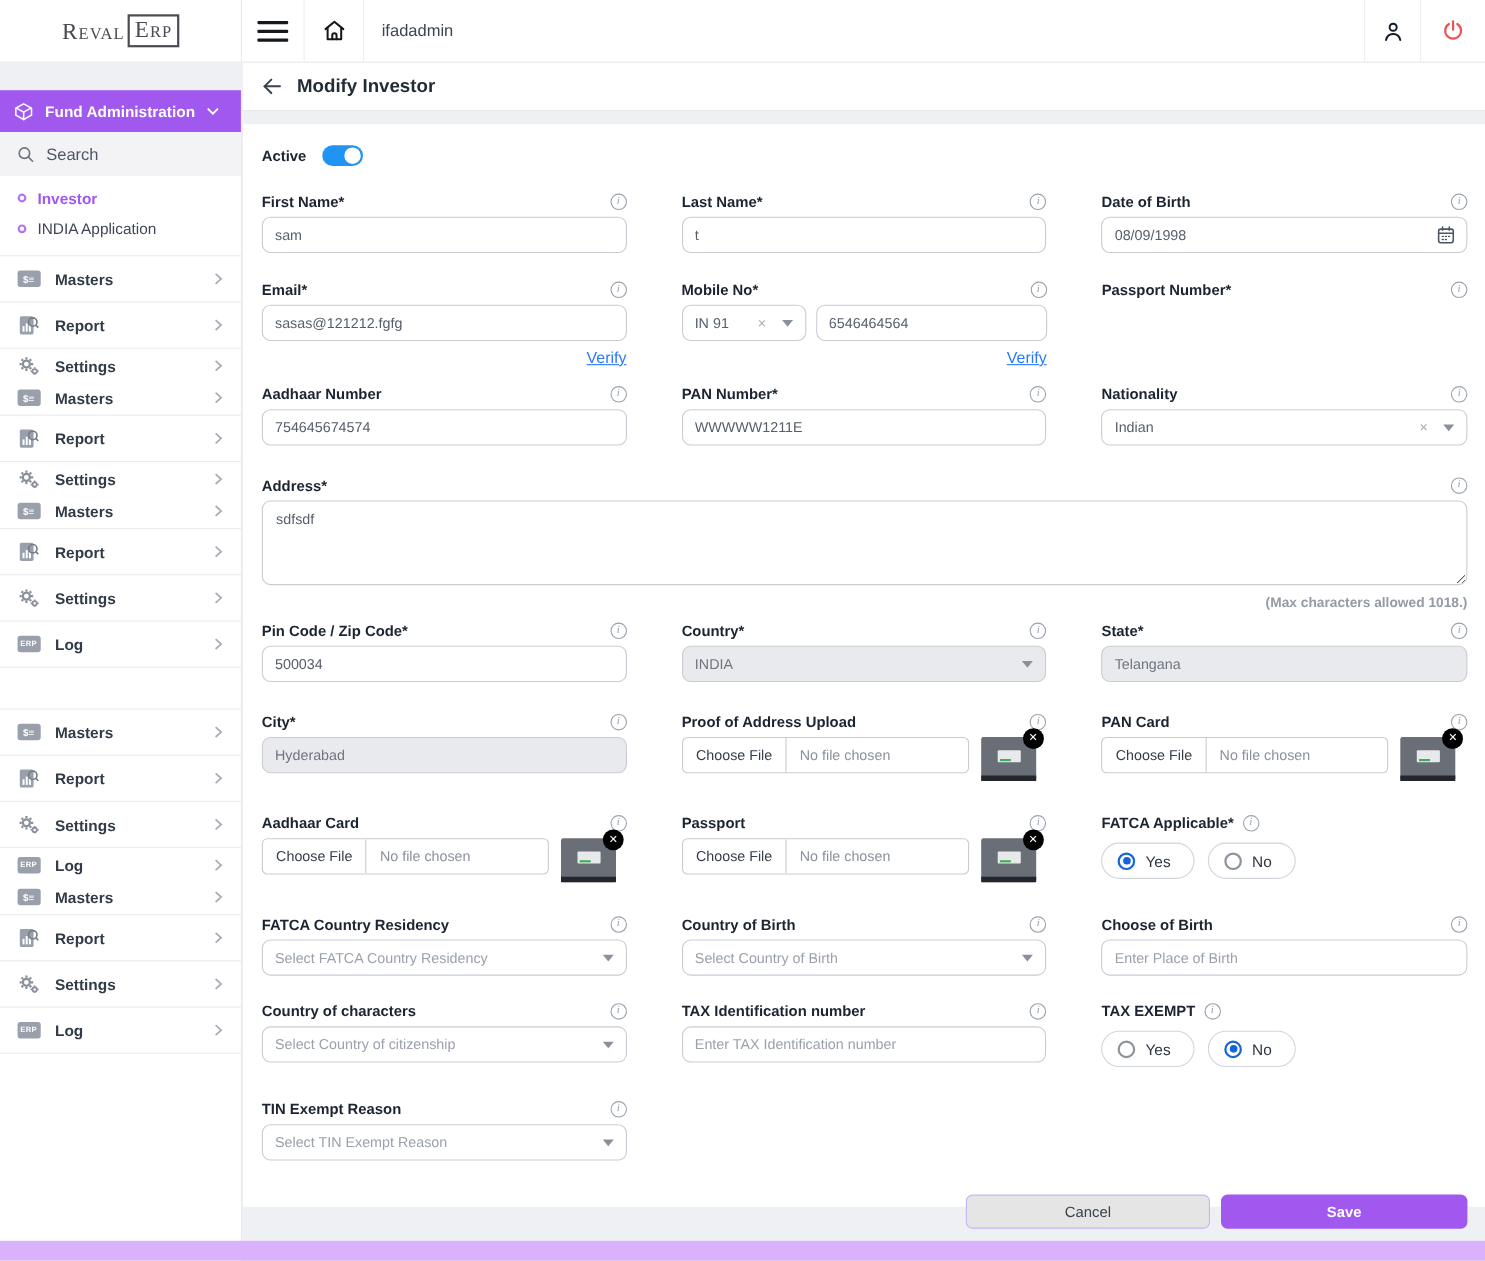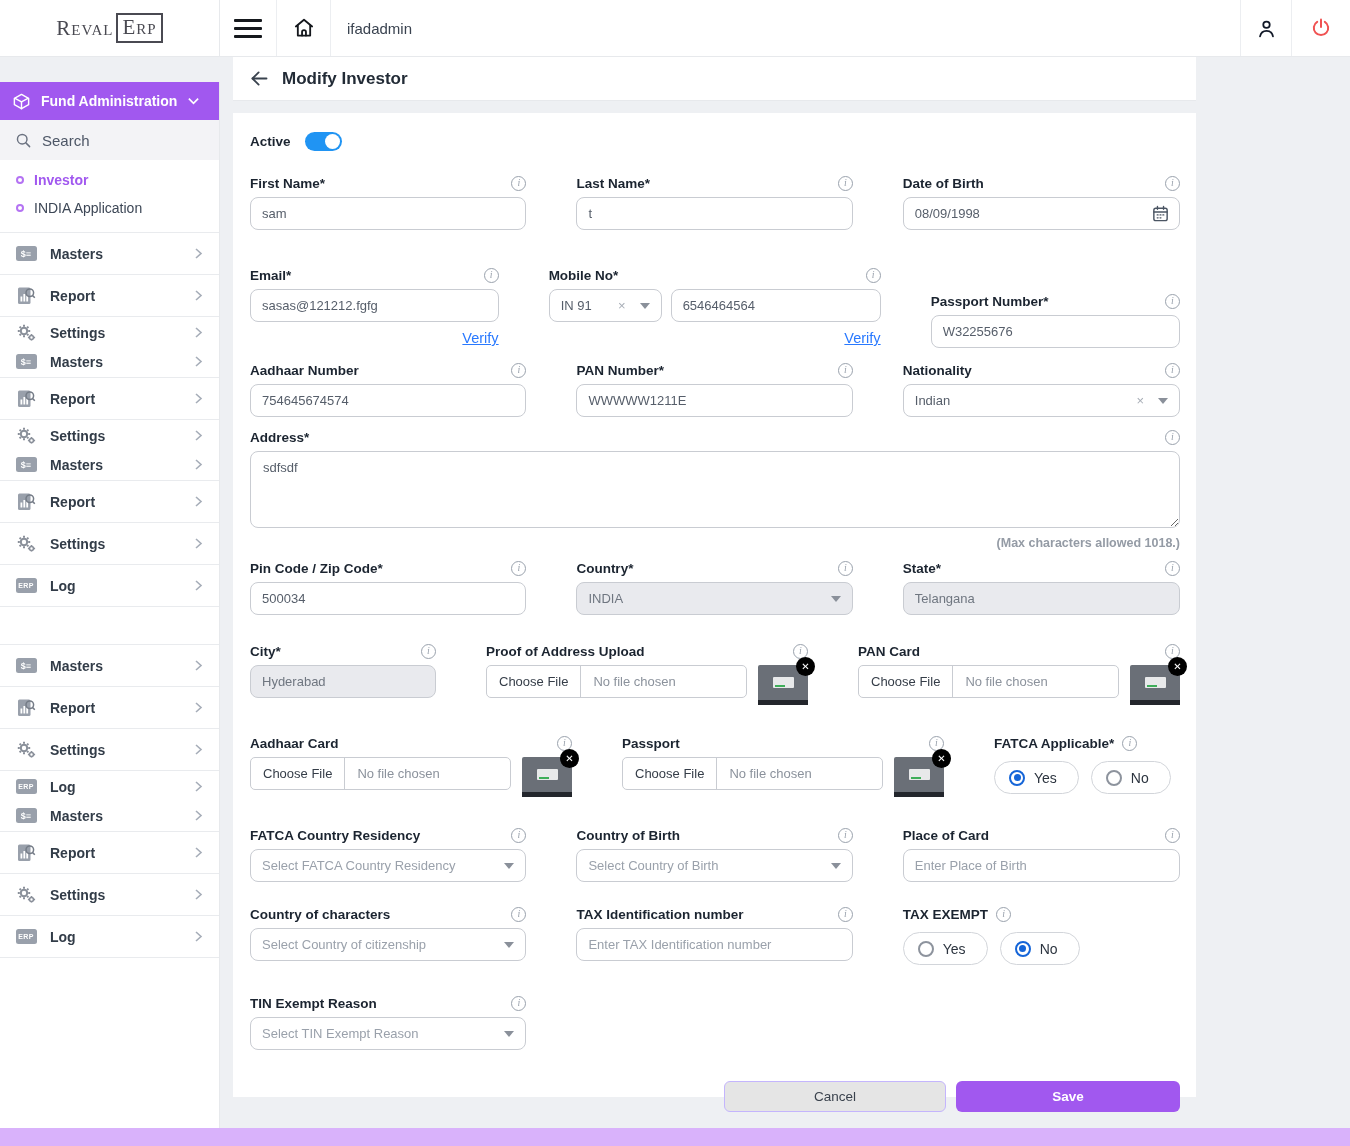--- a/index.html
+++ b/index.html
@@ -49,21 +49,21 @@
   .mi-icon { width:22px; height:17px; margin-right:13px; flex:none; display:flex;
     align-items:center; justify-content:center; }
   .badge-ic { width:21px; height:15px; background:#99a0ab; border-radius:2.5px; color:#fff;
     font-weight:700; display:flex; align-items:center; justify-content:center; }
   .badge-masters { font-size:9px; letter-spacing:0; }
   .badge-log { font-size:7px; letter-spacing:.3px; }
   .mi-label { font-size:14px; font-weight:700; color:#323c48; }
   .mi-chevron { margin-left:auto; display:flex; }
 
   
-  .main { position:absolute; left:233px; top:57px; width:963px; }
+  .main { position:absolute; left:221px; top:57px; width:1129px; }
   .main-header { height:44px; background:#fff; border-bottom:1px solid #e7e9ec; display:flex;
     align-items:center; padding:0 16px; gap:12px; }
   .main-title { font-size:17px; font-weight:700; color:#222b36; }
   .form-panel { margin-top:12px; background:#fff; height:984px; padding:0 16px 0 17px;
     position:relative; }
 
   .active-row { padding-top:19px; display:flex; align-items:center; gap:14px; }
   .active-label { font-size:13.5px; font-weight:600; color:#1b2430; }
   .toggle { width:37px; height:19px; border-radius:10px; background:#2094f3; position:relative;
     cursor:pointer; flex:none; }
@@ -139,21 +139,21 @@
 
   .btn-row { display:flex; justify-content:flex-end; gap:10px; margin-top:31px; }
   .btn { height:31px; border-radius:6px; font-size:13.5px; display:flex; align-items:center;
     justify-content:center; cursor:pointer; font-family:"Liberation Sans", sans-serif; }
   .btn-cancel { width:222px; background:#e5e5e5; border:1px solid #c4b5fd; color:#3a424d; }
   .btn-save { width:224px; background:#a158ef; border:none; color:#fff; font-weight:700; }
 
   .footer-bar { position:absolute; left:0; bottom:0; width:1350px; height:18px; background:#d9b2fb;
     z-index:9; }
 
-  .mt24{margin-top:24px;} .mt29{margin-top:37px;align-items:flex-end;} .mt32{margin-top:32px;} .mt26{margin-top:12px;align-items:center;}
+  .mt24{margin-top:24px;} .mt29{margin-top:25px;} .mt32{margin-top:32px;} .mt26{margin-top:28px;align-items:center;}
   .mt19{margin-top:19px;} .mt28{margin-top:28px;} .mt30{margin-top:30px;}
 </style>
 </head>
 <body>
 
 <div class="topbar">
   <div class="logo-cell">
     <div class="logo">
       <span class="lg-serif">Reval</span>
         <span class="lg-box">Erp</span>
@@ -615,21 +615,20 @@
           </div>
           <input class="tinput num" value="6546464564" style="">
         </div>
         <a class="verify">Verify</a>
       </div>
       <div class="cell c3">
         <div class="flabel">
             <span class="ltext">Passport Number*</span>
             <span class="info-icon">i</span>
           </div>
-        <input class="tinput" value="W32255676" style="">
       </div>
     </div>
 
     <div class="frow mt32" style="margin-top:14px;">
       <div class="cell">
         <div class="flabel">
             <span class="ltext">Aadhaar Number</span>
             <span class="info-icon">i</span>
           </div>
         <input class="tinput" value="754645674574" style="">
@@ -809,21 +808,21 @@
             <span class="ltext">Country of Birth</span>
             <span class="info-icon">i</span>
           </div>
         <div class="sel">
           <span class="sel-value placeholder">Select Country of Birth</span>
           <span class="caret"></span>
         </div>
       </div>
       <div class="cell c3">
         <div class="flabel">
-            <span class="ltext">Place of Card</span>
+            <span class="ltext">Choose of Birth</span>
             <span class="info-icon">i</span>
           </div>
         <input class="tinput" placeholder="Enter Place of Birth" style="">
       </div>
     </div>
 
     <div class="frow mt24">
       <div class="cell">
         <div class="flabel">
             <span class="ltext">Country of characters</span>

